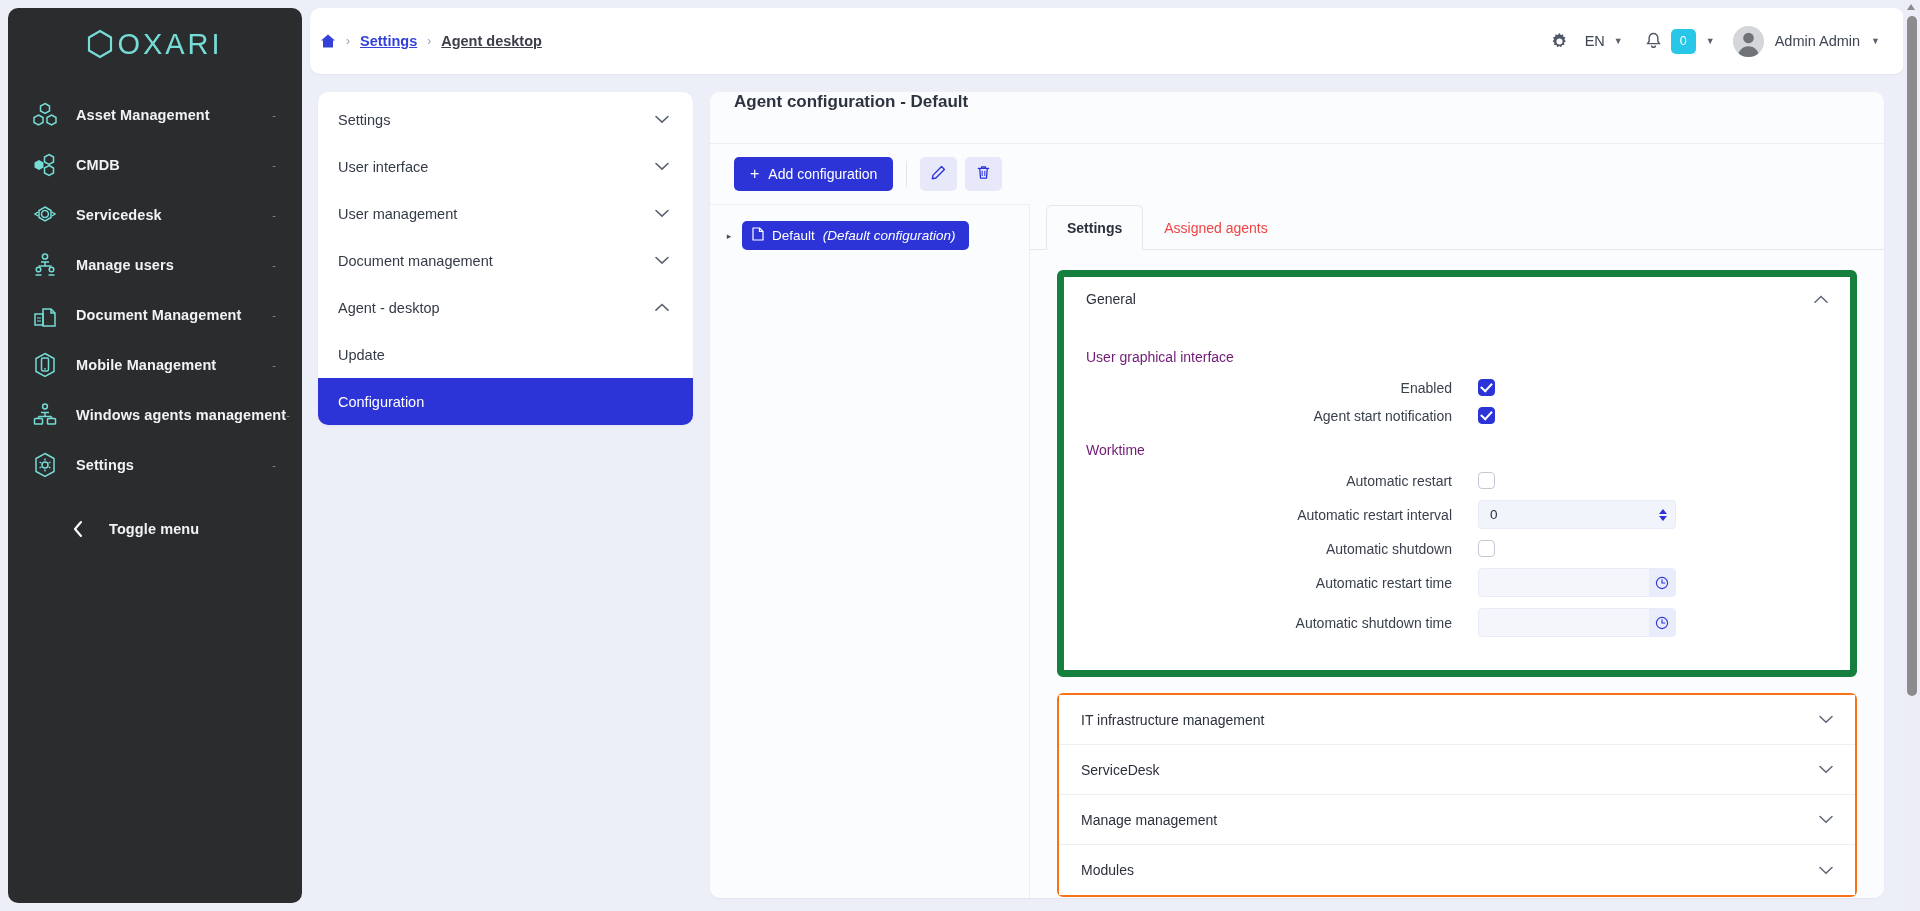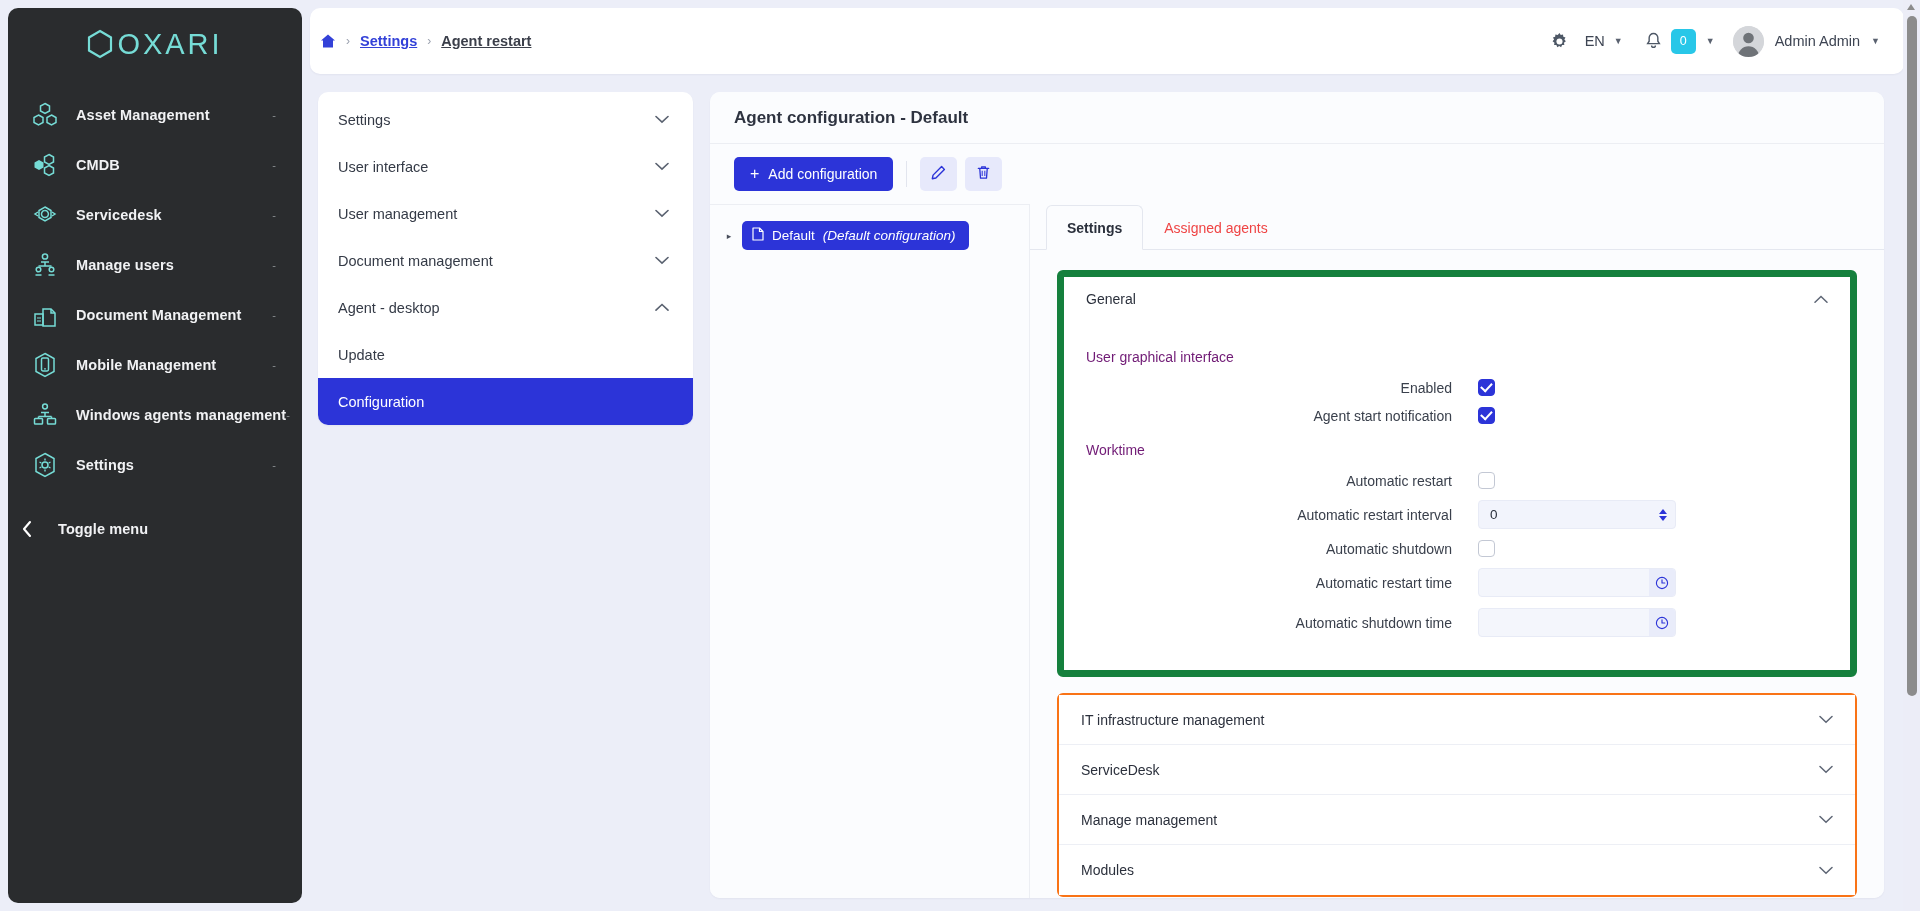--- a/index.html
+++ b/index.html
@@ -41,21 +41,21 @@
   .nav-icon svg { display: block; }
   .nav-label {
     font-size: 14.5px; font-weight: 700; color: #f1f2f4;
     letter-spacing: .1px; white-space: nowrap;
   }
   .nav-caret {
     margin-left: auto; color: #8d9194; font-size: 11px; line-height: 1;
   }
   .toggle-row {
     display: flex; align-items: center; height: 50px;
-    padding: 0 26px 0 4px; margin-top: 14px; cursor: pointer;
+    padding: 0 26px 0 11px; margin-top: 14px; cursor: pointer; margin-left: 44px;
   }
   .toggle-chevron {
     width: 30px; flex: 0 0 30px; margin-right: 16px;
     display: flex; align-items: center; justify-content: center;
     color: #fff; font-size: 17px; font-weight: 700;
   }
 
   
   .topbar {
     position: absolute; left: 8px; top: 8px;
@@ -117,21 +117,21 @@
 
   
   .content-card {
     position: absolute; left: 400px; top: 92px;
     width: 1484px; height: 806px;
     background: #fbfcfe; border-radius: 10px;
     box-shadow: 0 1px 2px rgba(30,35,80,.05);
     overflow: hidden;
   }
   .cc-header {
-    height: 52px; display: flex; align-items: center;
+    height: 52px; display: flex; align-items: flex-start;
     padding: 0 24px; border-bottom: 1px solid #eceef3;
     background: #fbfcfe;
   }
   .cc-title { font-size: 17px; color: #2e3340; }
   .cc-toolbar {
     height: 60px; display: flex; align-items: center; gap: 0;
     padding: 0 24px; background: #fbfcfe;
   }
   .btn-primary {
     background: #2c34d8; color: #fff; border: none;
@@ -428,21 +428,21 @@
   <header class="topbar" style="left:310px;width:1594px;">
     <nav class="breadcrumb">
       <span class="bc-home">
         <svg width="16" height="16" viewBox="0 0 16 16">
           <path d="M8 1.4 L15 7.6 h-2 v6.8 H3 V7.6 H1 z" fill="#3341d8"></path>
         </svg>
       </span>
       <span class="bc-sep">›</span>
       <span class="bc-link">Settings</span>
       <span class="bc-sep">›</span>
-      <span class="bc-current">Agent restart</span>
+      <span class="bc-current">Agent desktop</span>
     </nav>
 
     <div class="topbar-right">
       <span class="tb-gear">
         <svg width="19" height="19" viewBox="0 0 20 20">
           <path d="M10 6.6 a3.4 3.4 0 1 0 0.01 0 z" fill="none" stroke="#4e5866" stroke-width="1.7"></path>
           <path d="M10 1 l1.3 2.1 2.4-.6 .3 2.4 2.3 .9-1.2 2.1 1.6 1.9-2 1.4 .4 2.4-2.4 .2-1 2.2-2-1.3-2 1.3-1-2.2-2.4-.2 .4-2.4-2-1.4 1.6-1.9-1.2-2.1 2.3-.9 .3-2.4 2.4 .6z" fill="#4e5866"></path>
           <circle cx="10" cy="10" r="3.2" fill="#fff"></circle>
         </svg>
       </span>

